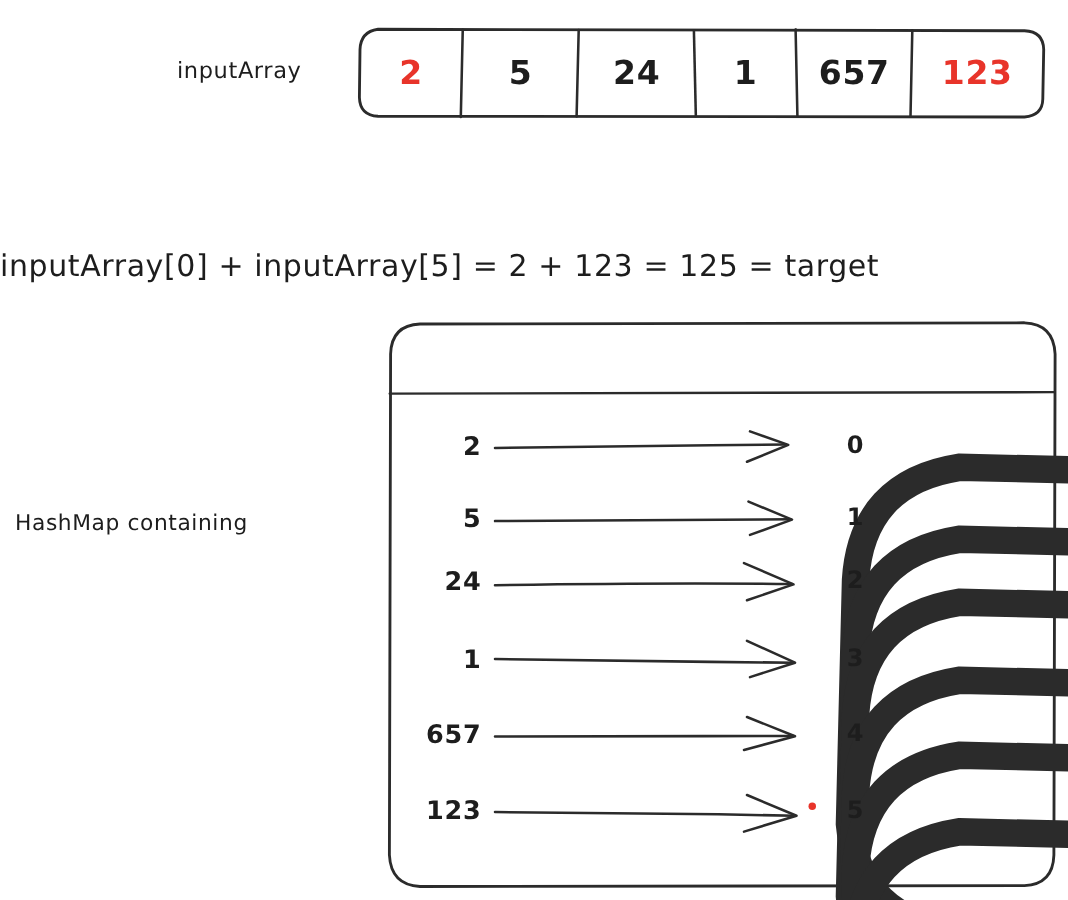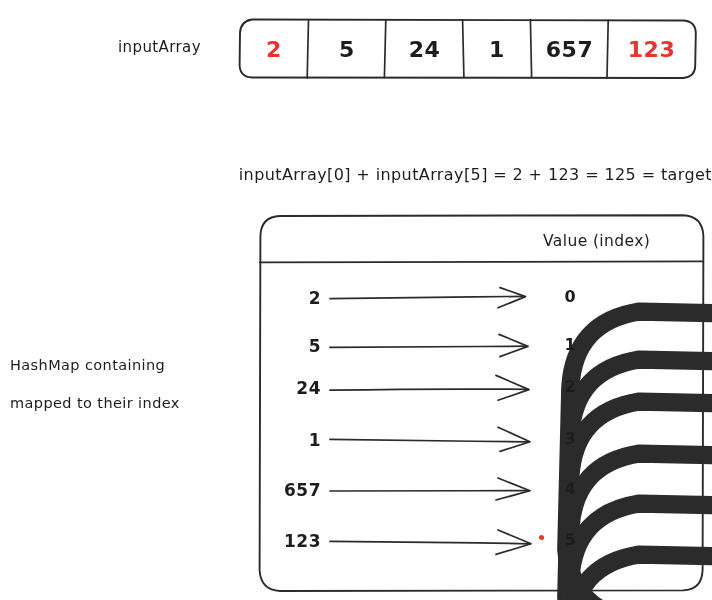--- a/index.html
+++ b/index.html
@@ -84,35 +84,35 @@
     text-align: center;
     font-size: 16px;
   }
 
   
   #equation-line {
     position: absolute;
     left: 0;
     top: 165px;
     width: 712px;
-    text-align: right;
-    font-size: 16px;
+    text-align: left;
+    font-size: 20px;
   }
 
   
   #caption {
     position: absolute;
     left: 10px;
     top: 338px;
     width: 230px;
     font-size: 14.5px;
     line-height: 22px;
     white-space: normal;
   }
-  #caption div { white-space: nowrap; margin-top: 16px; }
+  #caption div { white-space: nowrap; }
 
   
   #hashmap-box {
     position: absolute;
     left: 258px;
     top: 214px;
     width: 447px;
     height: 378px;
   }
   #hashmap-box .svg-frame {
@@ -207,30 +207,28 @@
     <div class="array-cell" style="left:225px;width:68px;">1</div>
     <div class="array-cell" style="left:293px;width:77px;">657</div>
     <div class="array-cell hl" style="left:370px;width:87px;">123</div>
   </div>
 
 
   <div class="hand" id="equation-line">inputArray[0] + inputArray[5] = 2 + 123 = 125 = target</div>
 
   <div class="hand" id="caption">
     <div>HashMap containing</div>
-    <div>mapped to their index</div>
   </div>
 
   <div id="hashmap-box">
     <svg class="svg-frame" viewBox="0 0 447 378">
       <path d="M22,2 L425,1.2 Q444.5,2 445.4,22 L444.6,356 Q444,375.6 425,376.4 L22,377 Q2.6,376 1.6,356 L2.4,22 Q3,2.8 22,2 Z" fill="none" stroke="#2b2b2b" stroke-width="1.9" stroke-linecap="round"></path>
       <path d="M1.8,48.4 L445.2,47.4" fill="none" stroke="#2b2b2b" stroke-width="1.6" stroke-linecap="round"></path>
     </svg>
 
-    <div class="hand hm-header" id="hm-header-value">Value (index)</div>
 
     <div class="hm-row" style="top:66px;">
       <div class="hand-num hm-key">2</div>
       <svg class="hm-arrow" viewBox="0 0 210 34">
         <path d="M2,16.6 C60,15.4 130,15.0 196,14.4" fill="none" stroke="#2b2b2b" stroke-width="1.7" stroke-linecap="round"></path>
         <path d="M172,5.6 L197.5,14.6 L170,25.8" fill="none" stroke="#2b2b2b" stroke-width="1.7" stroke-linecap="round" stroke-linejoin="round"></path>
       </svg>
       <div class="hm-valbox">
         <svg class="svg-frame" viewBox="0 0 44 34">
           <path d="M9,1.6 L36,2.2 Q42.4,3 42.6,9 L42,26 Q41.6,32 35,32.6 L9,32 Q2.4,31.4 1.8,25 L2.2,9 Q2.6,2.6 9,1.6 Z" fill="none" stroke="#2b2b2b" stroke-width="1.8" stroke-linecap="round"></path>

